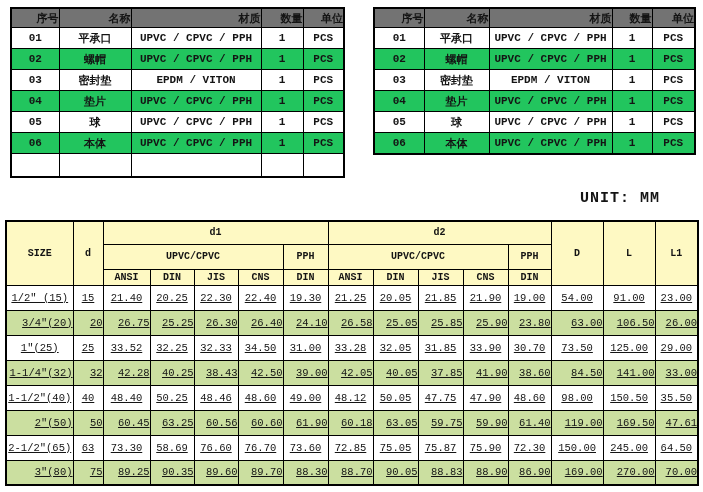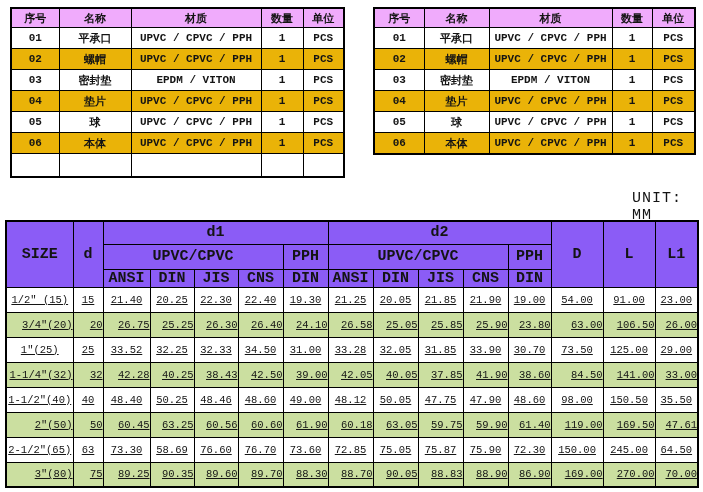--- a/index.html
+++ b/index.html
@@ -7,34 +7,34 @@
     position:relative;width:703px;height:492px;background:#ffffff;overflow:hidden;
     font-family:"Liberation Mono","DejaVu Sans Mono",monospace;color:#141414;
   }
   table{border-collapse:collapse;table-layout:fixed;}
   th,td{
     border:1px solid #000;padding:0;text-align:center;vertical-align:middle;
     overflow:hidden;white-space:nowrap;
   }
   
   .parts{position:absolute;top:7px;font-size:11px;border:2px solid #000;}
-  .parts th{height:18px;background:#f0abfc;font-weight:bold;font-size:11px;}
+  .parts th{height:18px;background:#737373;font-weight:bold;font-size:11px;text-align:right;}
   .parts td{height:20px;font-weight:bold;}
-  .parts tr.g td{background:#eab308;}
+  .parts tr.g td{background:#22c55e;}
   .parts tr.empty td{height:22px;}
   #parts-left{left:10px;width:333px;}
   #parts-right{left:373px;width:322px;}
   
   .unit-label{
-    position:absolute;top:190px;left:632px;font-size:15px;font-weight:normal;
+    position:absolute;top:190px;left:580px;font-size:15px;font-weight:bold;
     letter-spacing:1px;
   }
   
   #dims{position:absolute;left:5px;top:220px;width:693px;font-size:10.5px;border:2px solid #000;}
-  #dims th{background:#8b5cf6;font-weight:bold;font-size:15px;}
+  #dims th{background:#fef9c3;font-weight:bold;font-size:10px;}
   #dims thead tr:nth-child(1){height:23px;}
   #dims thead tr:nth-child(2){height:25px;padding-left:23px;}
   #dims thead tr:nth-child(3){height:16px;}
   #dims tbody tr{height:25px;text-decoration:underline;}
   #dims tbody tr.g td{background:#cbdfa0;text-align:right;}
 </style>
 </head>
 <body>
 
 <div class="page">

